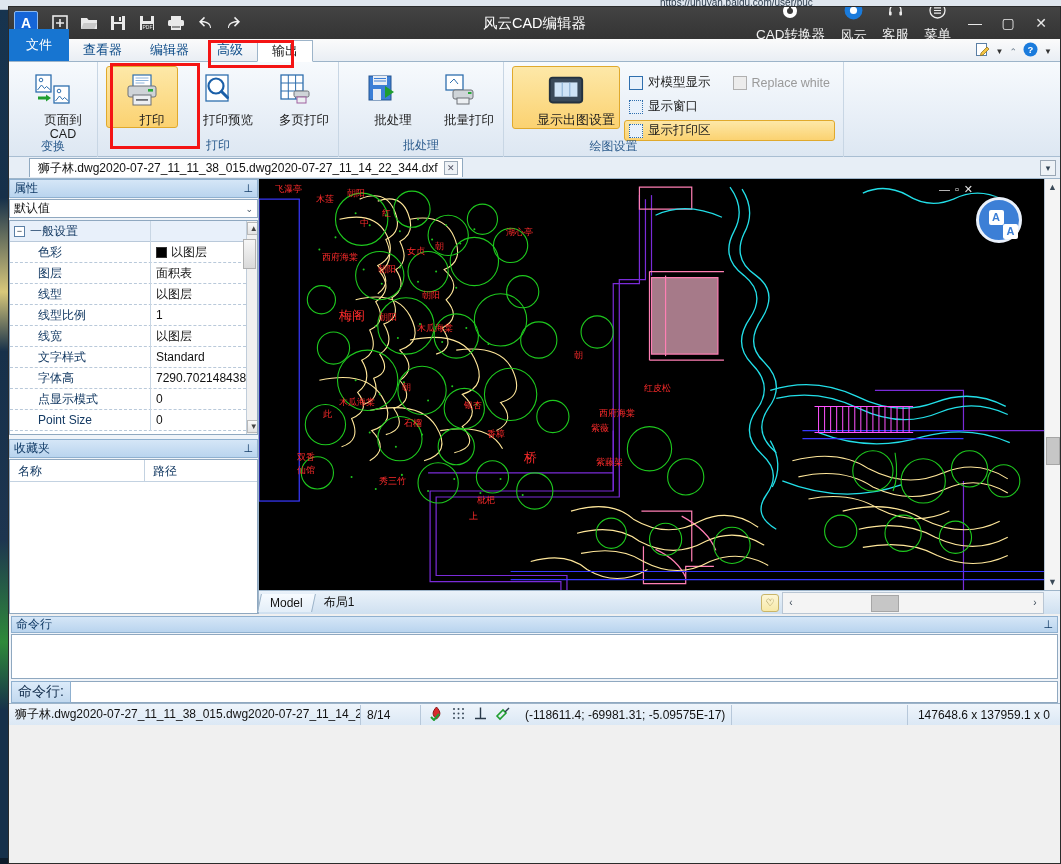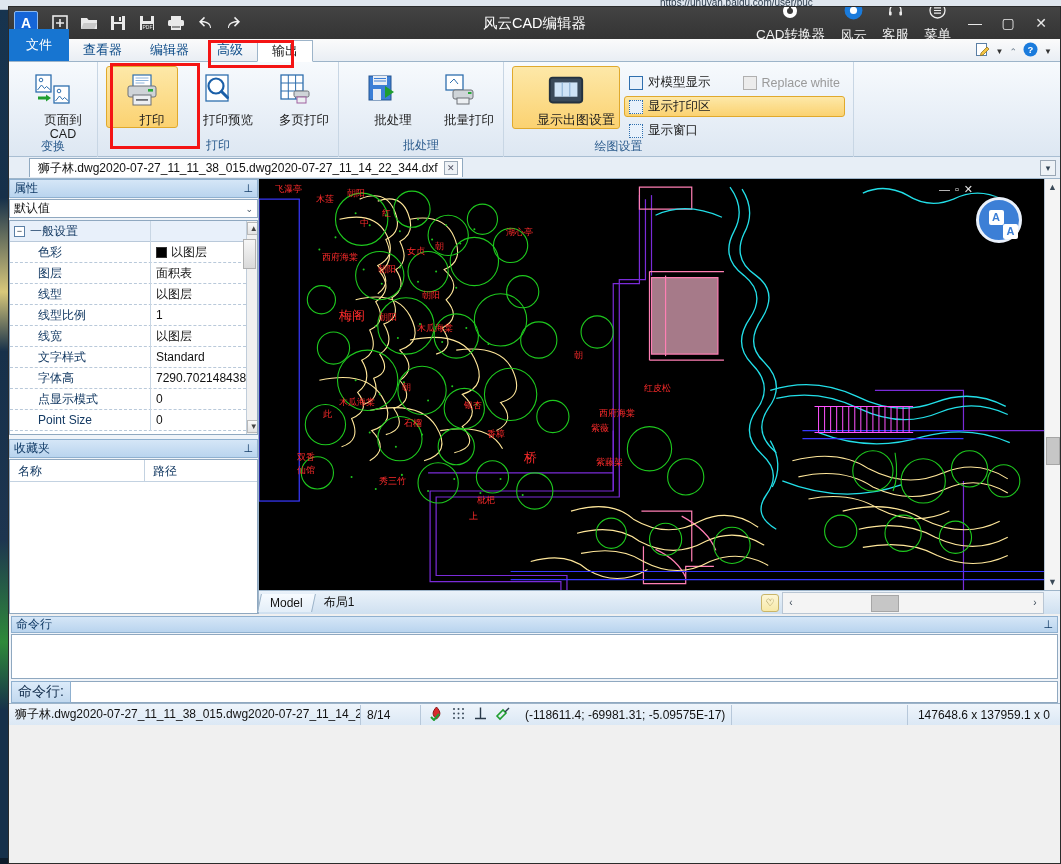--- a/index.html
+++ b/index.html
@@ -457,37 +457,37 @@
             <svg width="42" height="34" viewBox="0 0 42 34">
               <rect x="4" y="3" width="34" height="26" rx="3" fill="#3a4a5a" stroke="#23313f" stroke-width="2"></rect>
               <rect x="9" y="8" width="24" height="15" fill="#cfe4f7"></rect>
               <path d="M17 8v15M25 8v15" stroke="#7fa8cc"></path>
             </svg>
           </span>
           <span class="cap">显示出图设置</span>
         </div>
 
         <div class="chk-col">
-          <div style="display:flex; gap:22px;">
+          <div style="display:flex; gap:12px;">
             <div class="chk-row">
               <span class="chk-ico"></span>
               <span>对模型显示</span>
             </div>
             <div class="chk-row dis">
               <span class="chk-ico dis"></span>
               <span>Replace white</span>
             </div>
           </div>
+          <div class="chk-row">
+            <span class="chk-ico dotted"></span>
+            <span>显示窗口</span>
+          </div>
           <div class="chk-row on">
             <span class="chk-ico dotted"></span>
             <span>显示打印区</span>
-          </div>
-          <div class="chk-row">
-            <span class="chk-ico dotted"></span>
-            <span>显示窗口</span>
           </div>
         </div>
       </div>
       <div class="gname" style="margin-left:-120px;">绘图设置</div>
     </div>
 
     <div class="rgroup" style="flex:1;border-right:none;"></div>
   </div>
 
   <div class="redbox" style="left:199px; top:33px; width:86px; height:28px;"></div>

